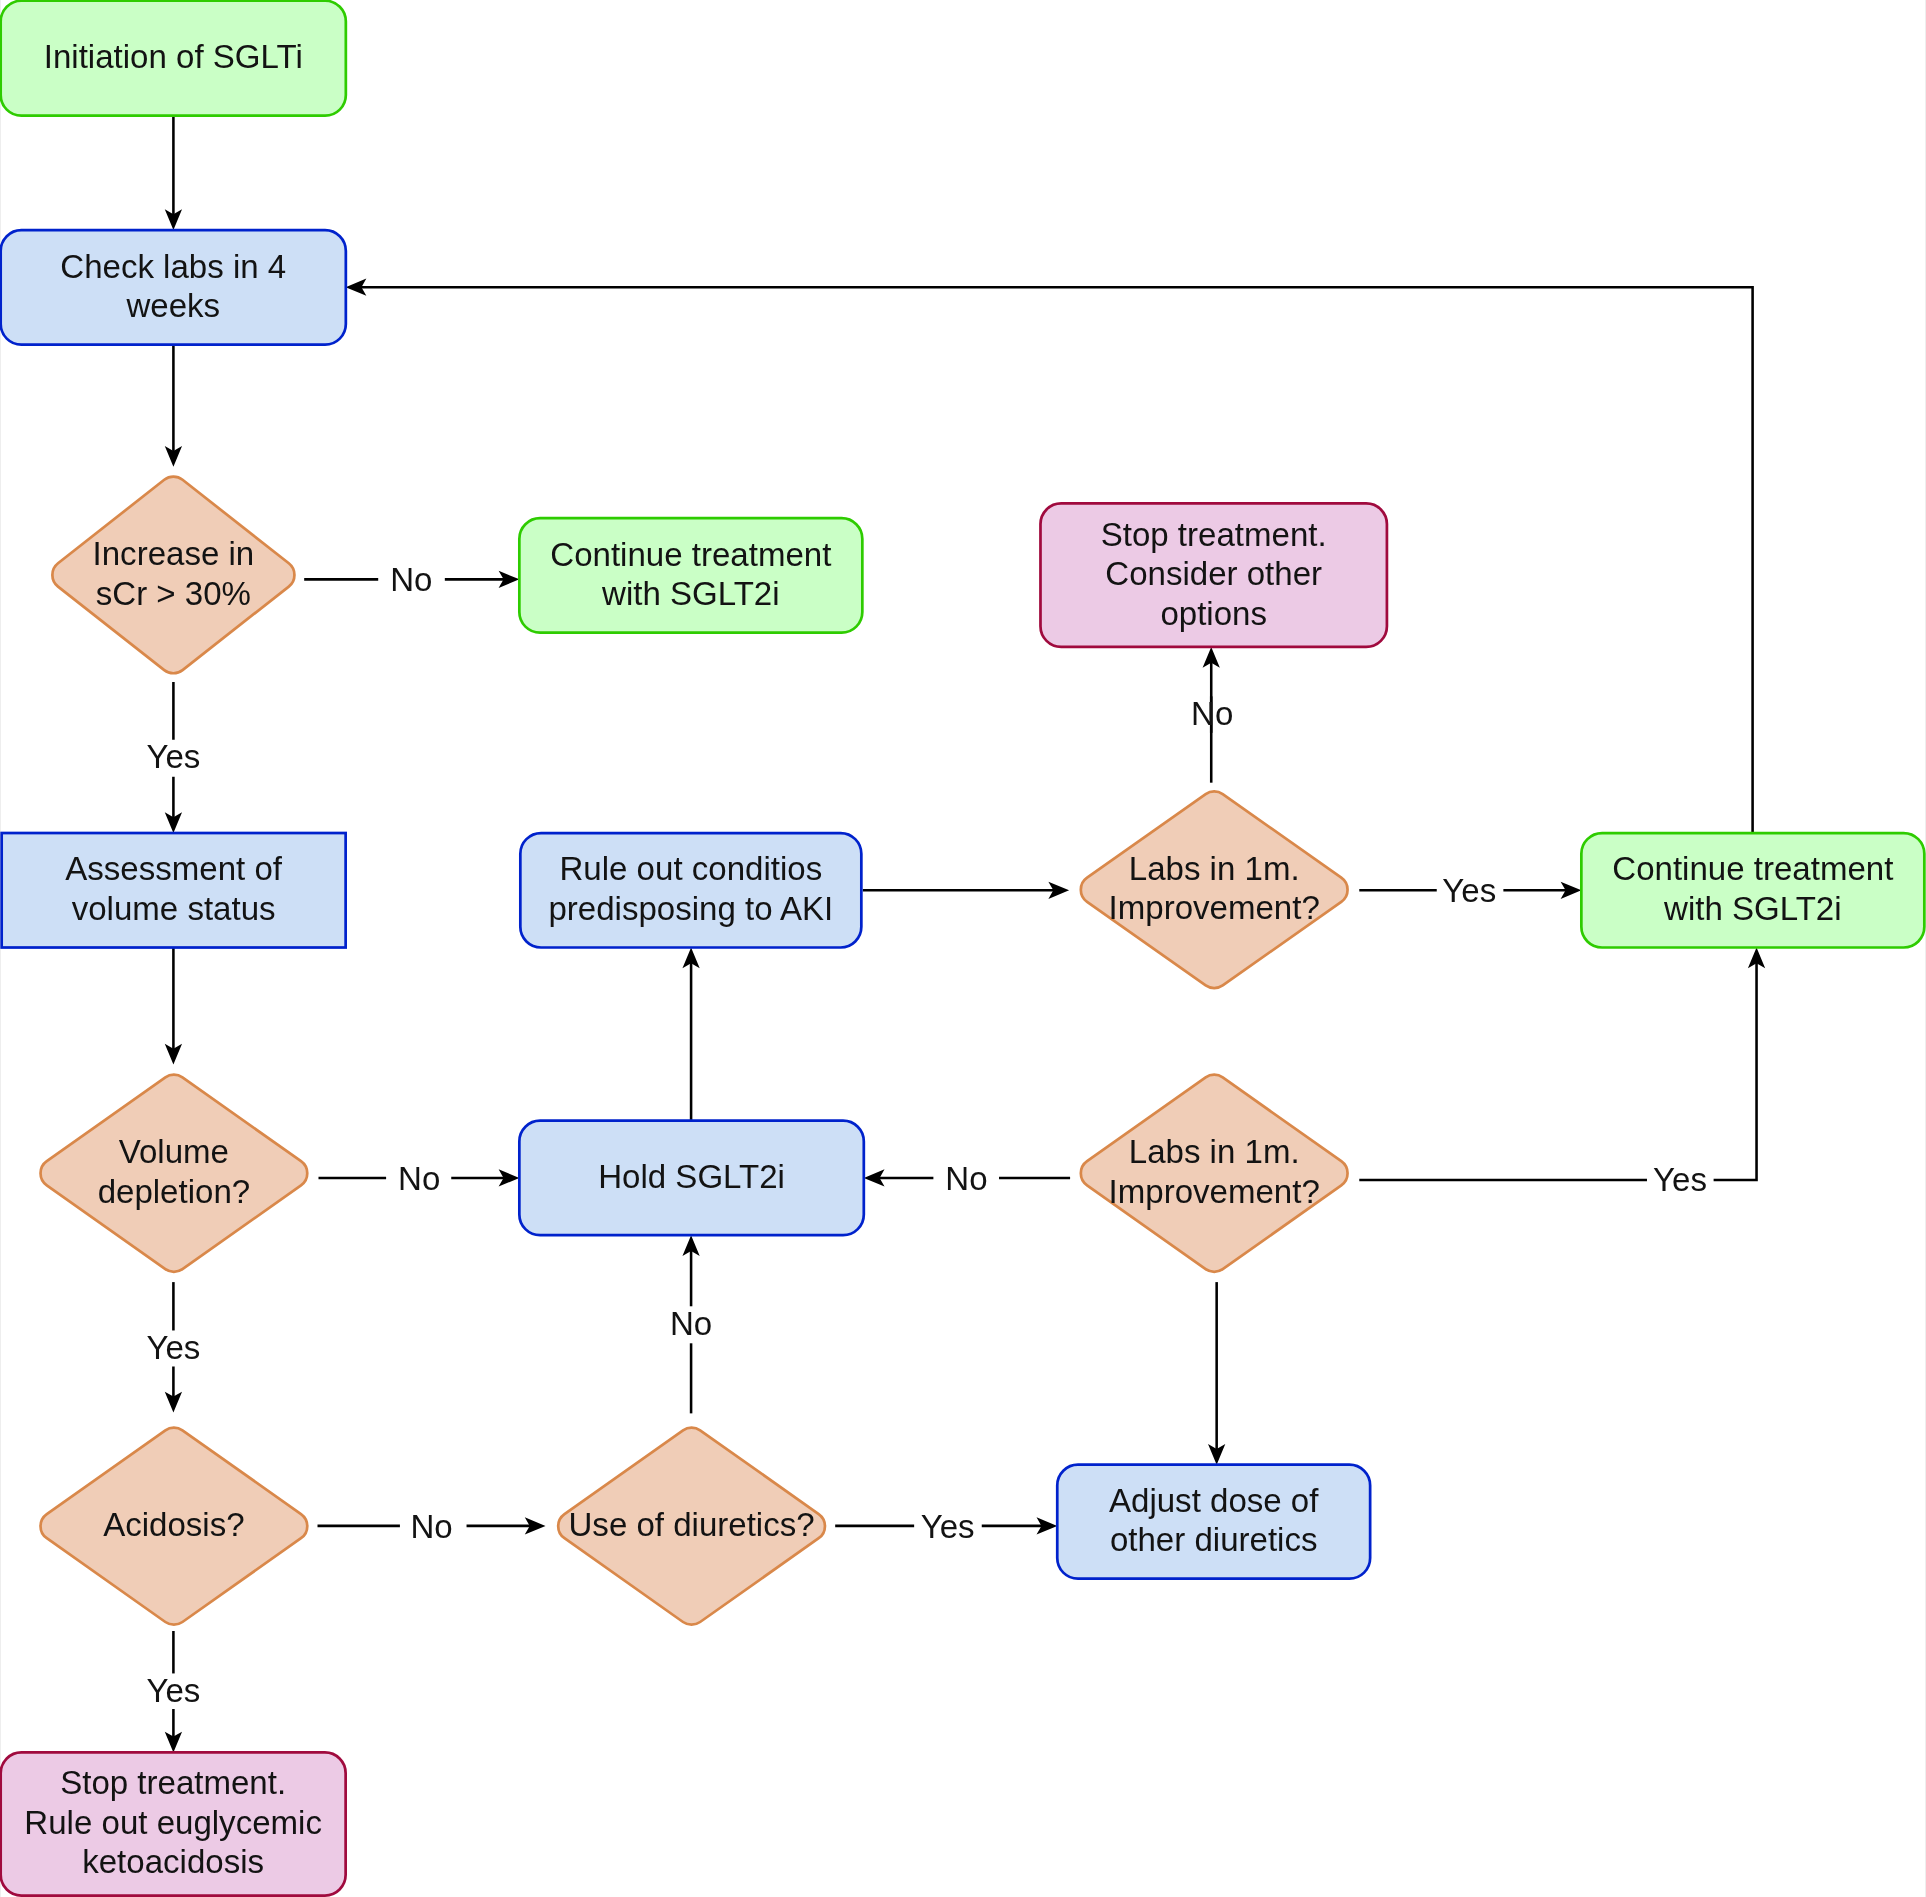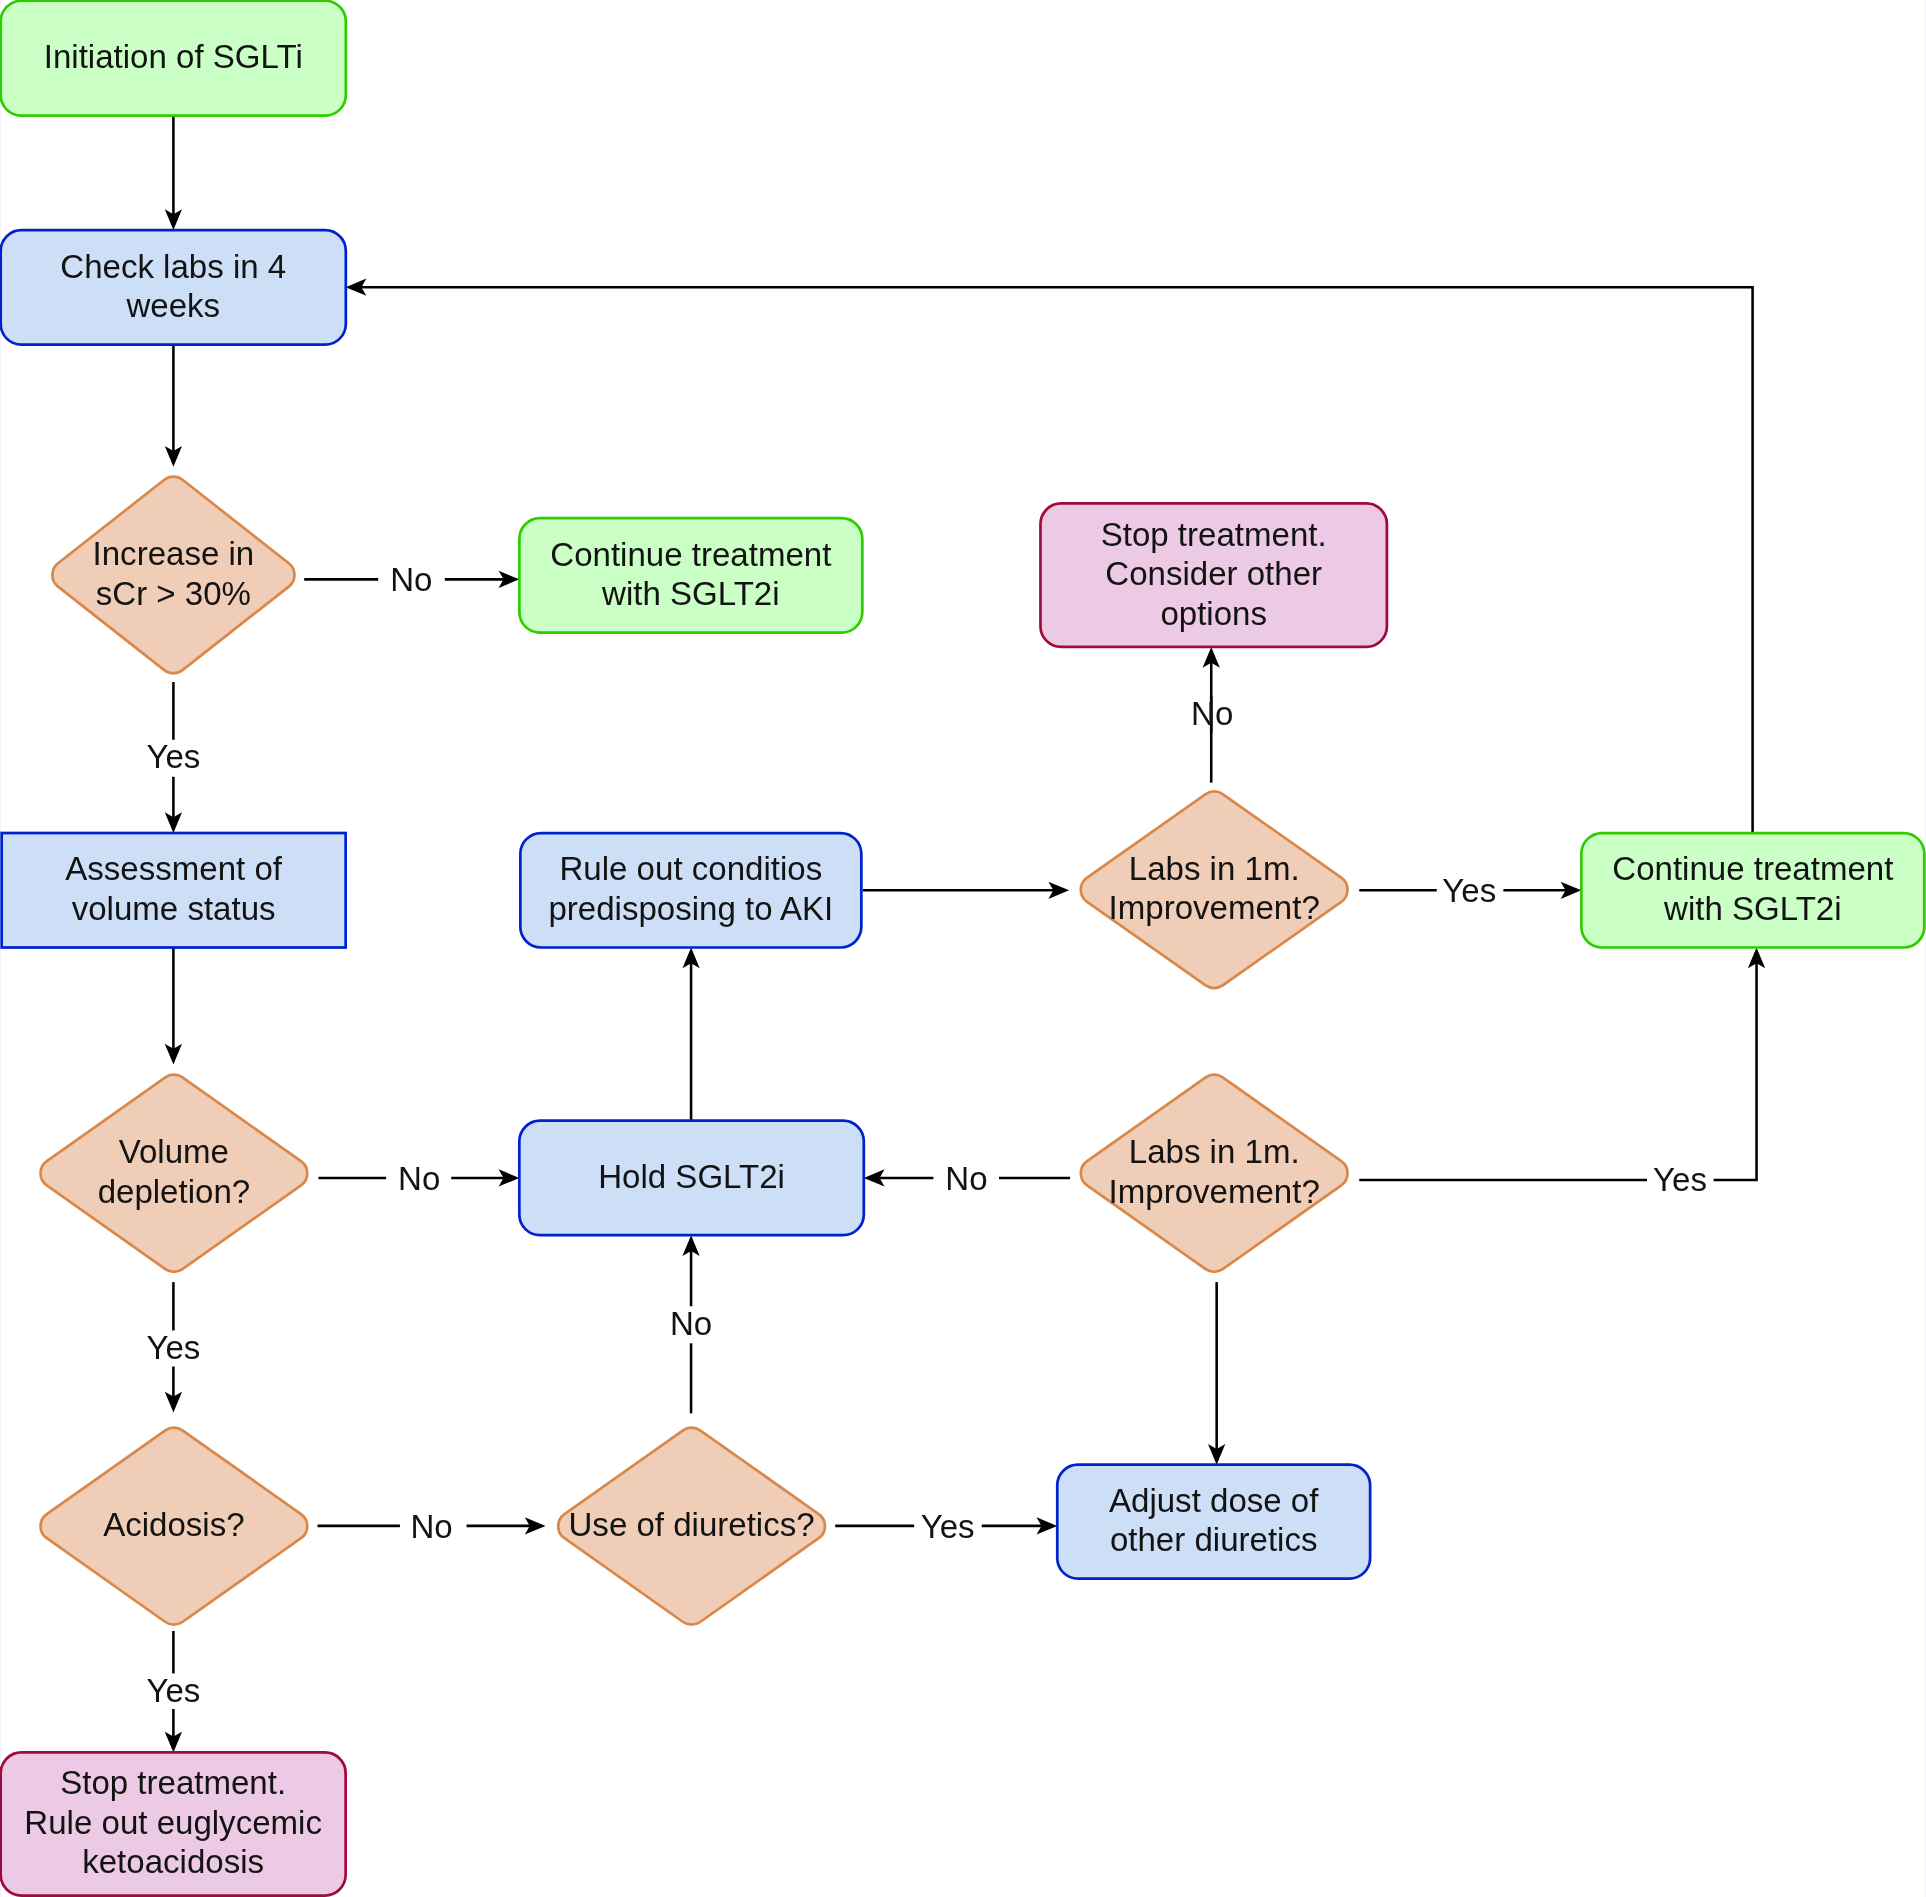--- a/index.html
+++ b/index.html
@@ -1,16 +1,16 @@
 <!DOCTYPE html>
 <html style="font-size:8px"><head>
 <meta charset="utf-8">
 <style>
 html,body{margin:0;padding:0;background:#ffffff;}
-#page{position:relative;width:1926px;height:1897px;background:#c4b5fd;overflow:hidden;}
+#page{position:relative;width:1926px;height:1897px;background:#a3a3a3;overflow:hidden;}
 svg{display:block;}
 svg text{font-family:"Liberation Sans",sans-serif;}
 </style>
 </head>
 <body>
 
 <div id="page">
 <svg id="chart" width="1926" height="1897" viewBox="0 0 3902 3844" xmlns="http://www.w3.org/2000/svg">
 <rect x="0" y="0" width="3902" height="3844" fill="#ffffff"></rect>
 <g>

